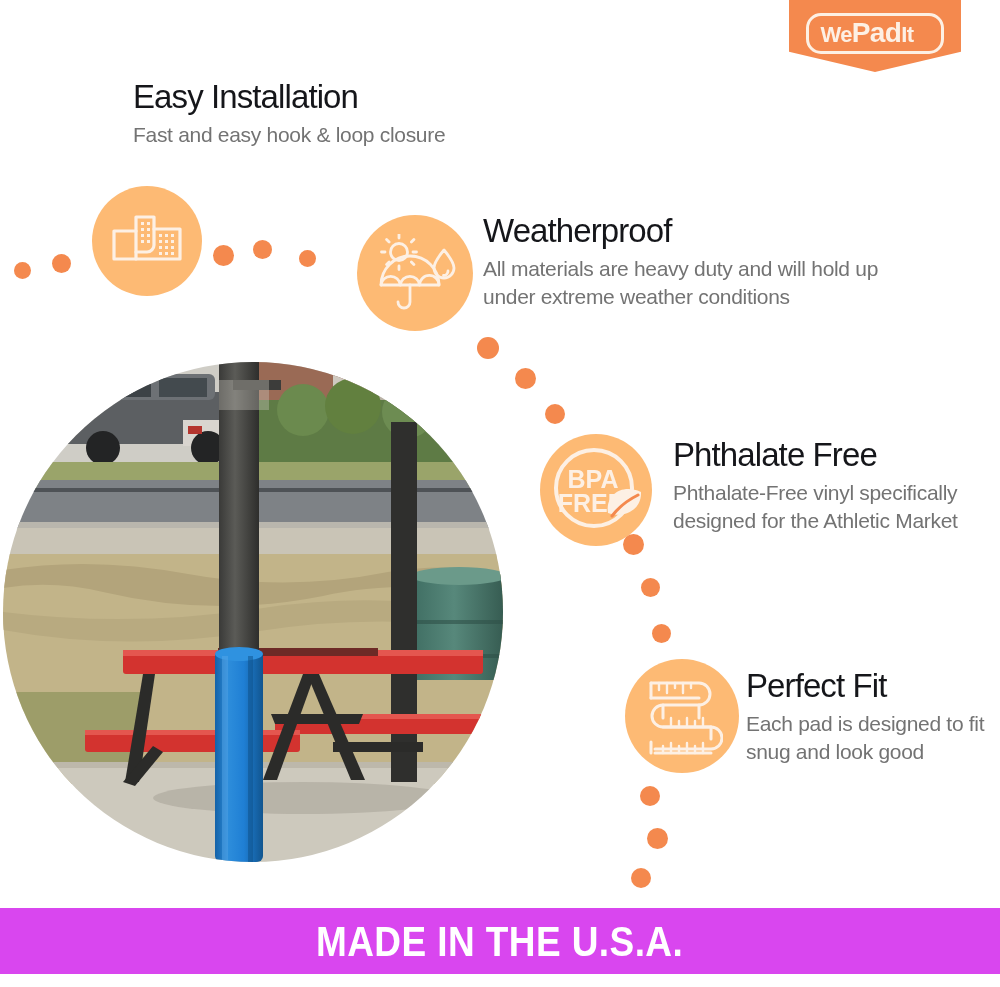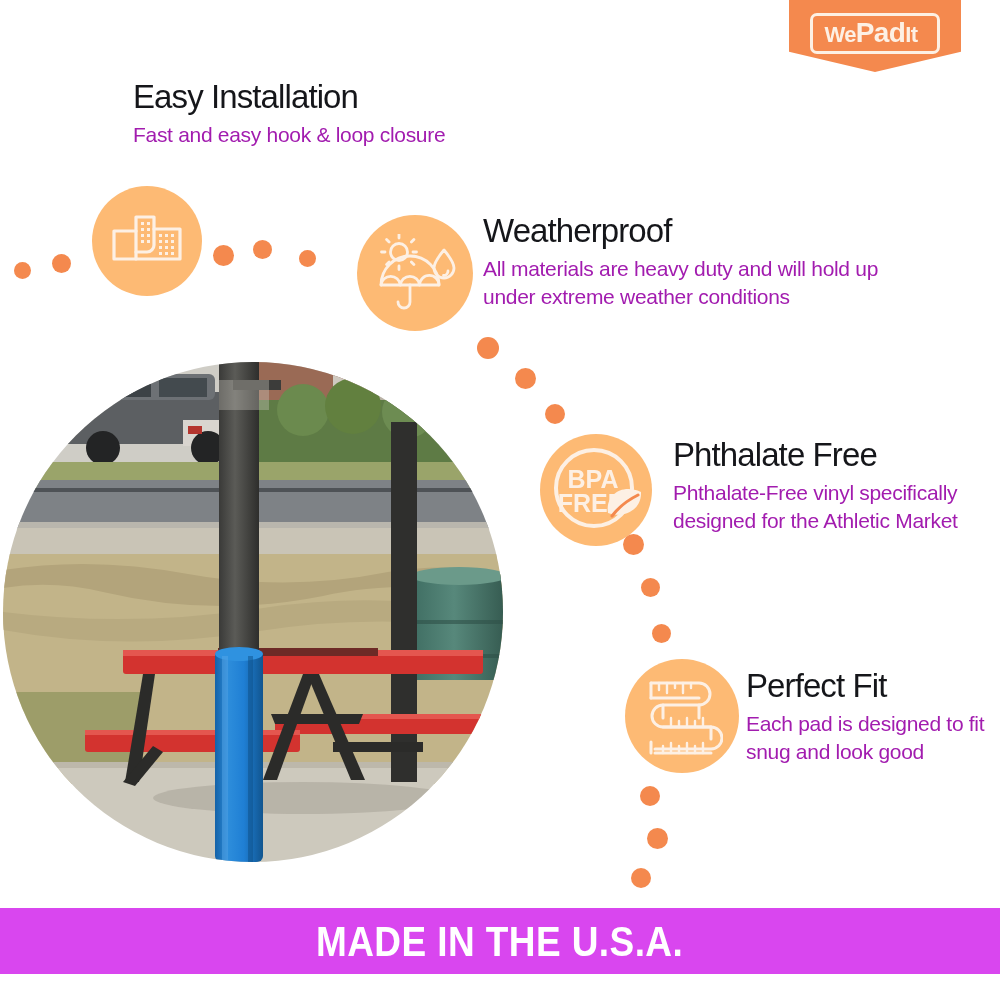--- a/index.html
+++ b/index.html
@@ -28,22 +28,22 @@
     background: #f4894e;
     -webkit-clip-path: polygon(0 0, 100% 0, 100% 72%, 50% 100%, 0 72%);
     clip-path: polygon(0 0, 100% 0, 100% 72%, 50% 100%, 0 72%);
     display: flex;
     align-items: flex-start;
     justify-content: center;
   }
   .brand-plate {
     margin-top: 13px;
     border: 3px solid #fdf0e4;
-    border-radius: 7px;
-    padding: 3px 19px 4px 11px;
+    border-radius: 15px;
+    padding: 3px 27px 4px 11px;
     line-height: 1;
   }
   .brand-text {
     font-size: 26px;
     font-weight: bold;
     color: #fdf0e4;
     letter-spacing: -0.6px;
     white-space: nowrap;
   }
   .brand-text .b-we   { font-size: 22px; }
@@ -55,21 +55,21 @@
     font-size: 33px;
     font-weight: normal;
     color: #15161a;
     letter-spacing: -0.9px;
     margin: 0 0 6px 0;
     line-height: 1.1;
     white-space: nowrap;
   }
   .feat-desc {
     font-size: 21px;
-    color: #a21caf;
+    color: #737373;
     margin: 0;
     line-height: 1.32;
     letter-spacing: -0.3px;
   }
 
   .block-easy      { position: absolute; left: 133px; top: 79px;  width: 460px; }
   .block-weather   { position: absolute; left: 483px; top: 213px; width: 430px; }
   .block-phthalate { position: absolute; left: 673px; top: 437px; width: 320px; }
   .block-fit       { position: absolute; left: 746px; top: 668px; width: 250px; }
 

